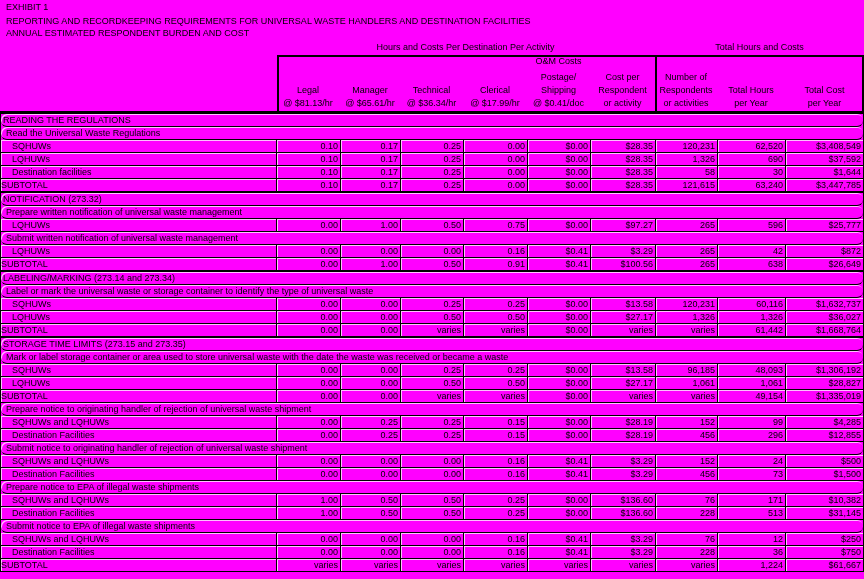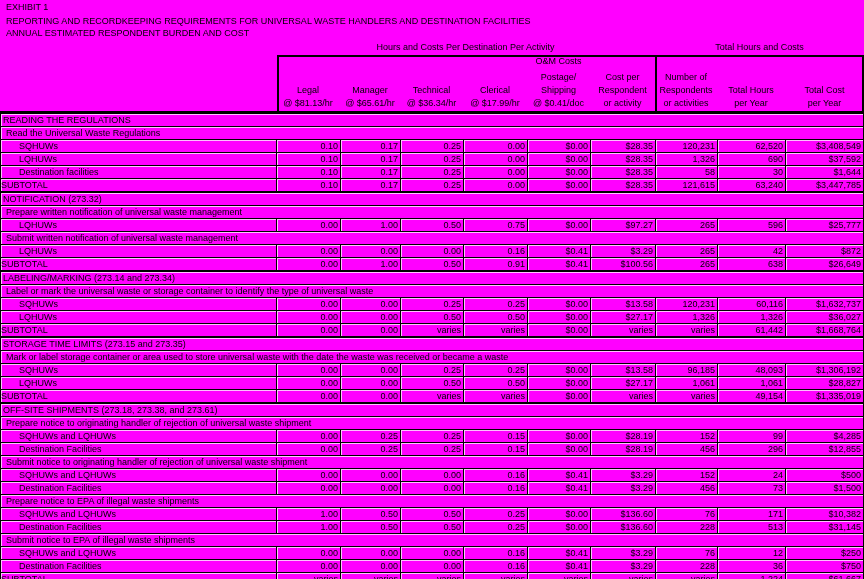--- a/index.html
+++ b/index.html
@@ -41,24 +41,24 @@
     border-right:1px solid #000;border-bottom:1px solid #000;
     box-shadow:inset 1px 1px 0 rgba(255,255,255,0.75);
     line-height:12px;padding:0 2px;overflow:hidden;white-space:nowrap;
     box-sizing:border-box;
   }
   .brow>div:last-child{border-right:none;}
   .brow .lab{text-align:left;}
   .brow .val{text-align:right;}
   .brow.section>div{padding-left:2px;}
   .brow.activity>div{padding-left:5px;}
-  .brow.data .lab{padding-left:18px;}
+  .brow.data .lab{padding-left:11px;}
   .brow.subtotal .lab{padding-left:0;}
   .brow.section{border-top:1px solid #000;}
-  .full{grid-column:1/11;}
+  .full{grid-column:1/11;border-radius:6px;}
 </style>
 </head>
 <body>
 
 <div class="page">
   <div class="titles">
     <div class="t-exhibit">EXHIBIT 1</div>
     <div>REPORTING AND RECORDKEEPING REQUIREMENTS FOR UNIVERSAL WASTE HANDLERS AND DESTINATION FACILITIES</div>
     <div>ANNUAL ESTIMATED RESPONDENT BURDEN AND COST</div>
   </div>
@@ -293,23 +293,20 @@
           <div class="val">0.00</div>
           <div class="val">0.00</div>
           <div class="val">varies</div>
           <div class="val">varies</div>
           <div class="val">$0.00</div>
           <div class="val">varies</div>
           <div class="val">varies</div>
           <div class="val">49,154</div>
           <div class="val">$1,335,019</div>
         </div>
-        <div class="grid brow section">
-          <div class="lab full">OFF-SITE SHIPMENTS (273.18, 273.38, and 273.61)</div>
-        </div>
         <div class="grid brow activity">
           <div class="lab full">Prepare notice to originating handler of rejection of universal waste shipment</div>
         </div>
         <div class="grid brow data">
           <div class="lab">SQHUWs and LQHUWs</div>
           <div class="val">0.00</div>
           <div class="val">0.25</div>
           <div class="val">0.25</div>
           <div class="val">0.15</div>
           <div class="val">$0.00</div>

